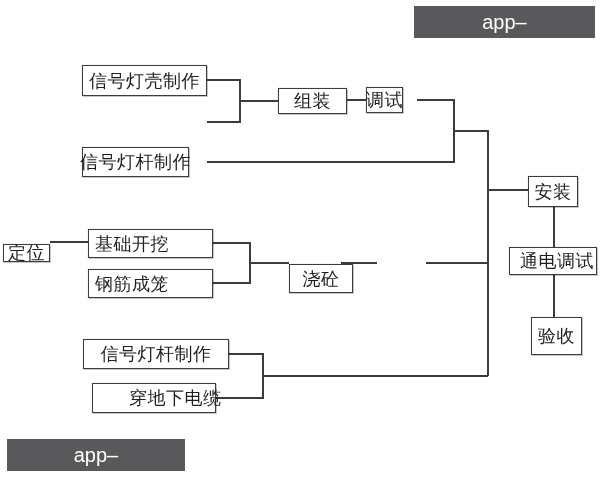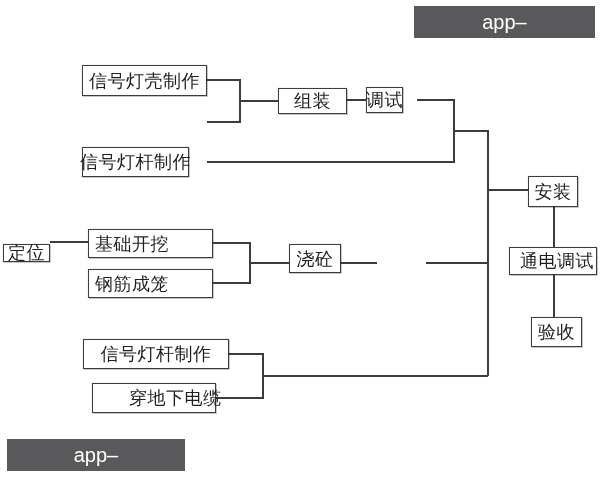--- a/index.html
+++ b/index.html
@@ -95,19 +95,19 @@
   <div class="watermark" id="watermark-top-right">app–7mscores.com</div>
 
   <div class="watermark" id="watermark-bottom-left">app–7mscores.com</div>
 <div class="node" style="left: 82px; top: 65px; width: 125px; height: 31px;">信号灯壳制作</div>
     <div class="node" style="left: 82px; top: 147px; width: 107px; height: 30px;">信号灯杆制作</div>
     <div class="node" style="left: 278px; top: 88px; width: 69px; height: 26px;">组装</div>
     <div class="node" style="left: 366px; top: 87px; width: 37px; height: 26px;">调试</div>
     <div class="node" style="left: 3px; top: 244px; width: 47px; height: 18px;">定位</div>
     <div class="node left" style="left: 88px; top: 229px; width: 125px; height: 29px;">基础开挖</div>
     <div class="node left" style="left: 88px; top: 269px; width: 125px; height: 29px;">钢筋成笼</div>
-    <div class="node" style="left: 289px; top: 244px; width: 52px; height: 29px;">浇砼</div>
+    <div class="node" style="left: 289px; top: 264px; width: 64px; height: 29px;">浇砼</div>
     <div class="node" style="left: 83px; top: 339px; width: 146px; height: 30px;">信号灯杆制作</div>
     <div class="node left" style="left: 92px; top: 383px; width: 124px; height: 30px; padding-left: 36px;">穿地下电缆</div>
     <div class="node" style="left: 528px; top: 176px; width: 50px; height: 31px;">安装</div>
     <div class="node" style="left: 509px; top: 247px; width: 88px; height: 28px; padding-left: 8px;">通电调试</div>
-    <div class="node" style="left: 531px; top: 317px; width: 51px; height: 30px;">验收</div>
+    <div class="node" style="left: 531px; top: 317px; width: 51px; height: 38px;">验收</div>
   </div>
 
 </body></html>

